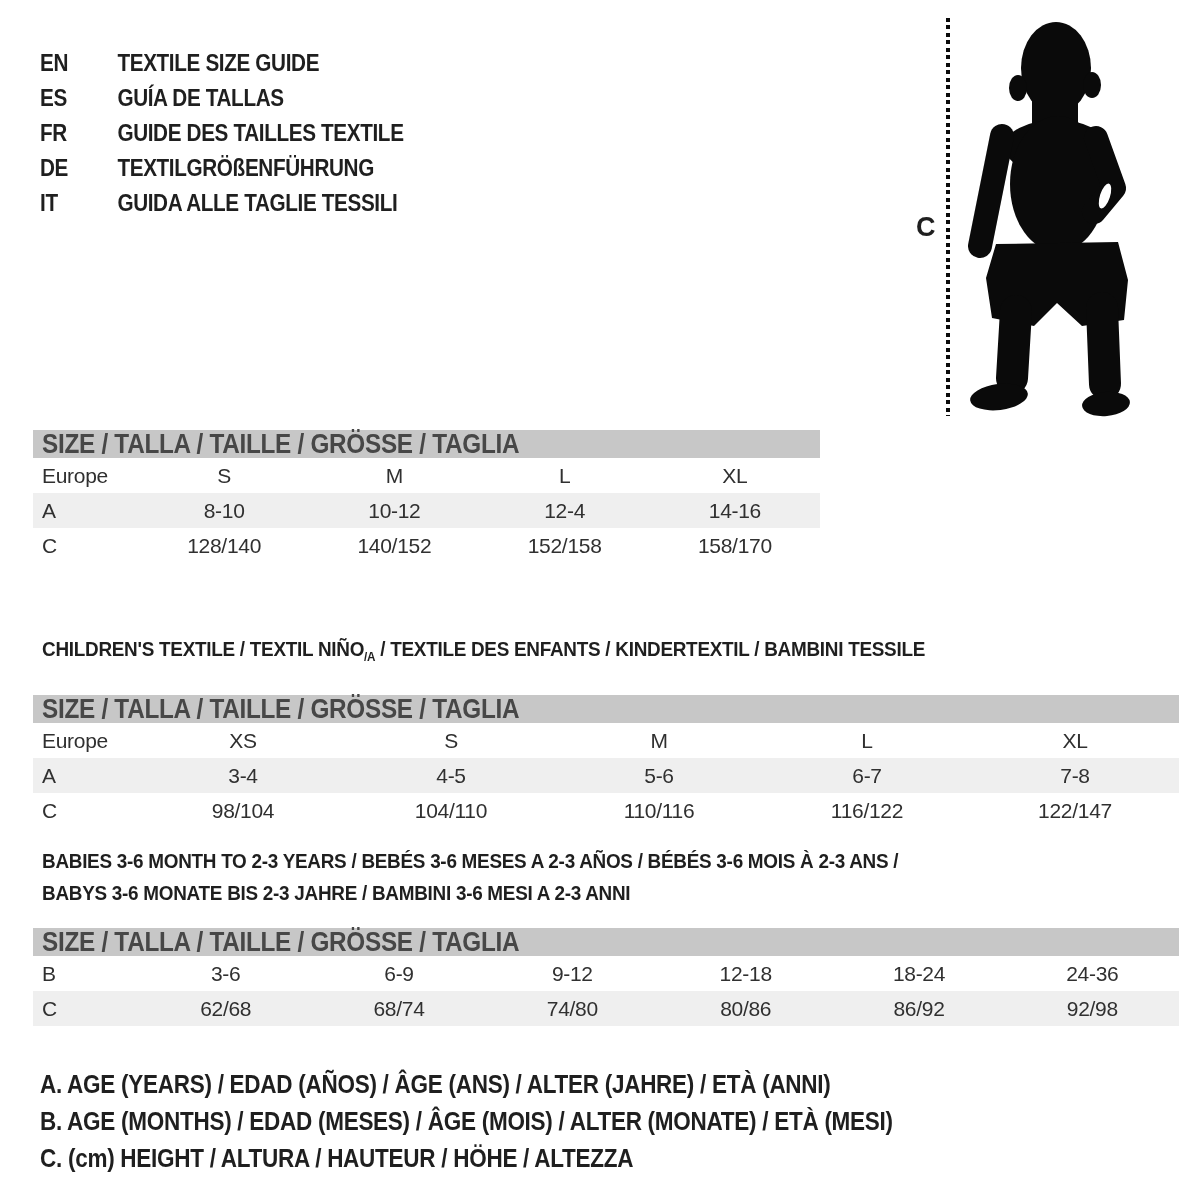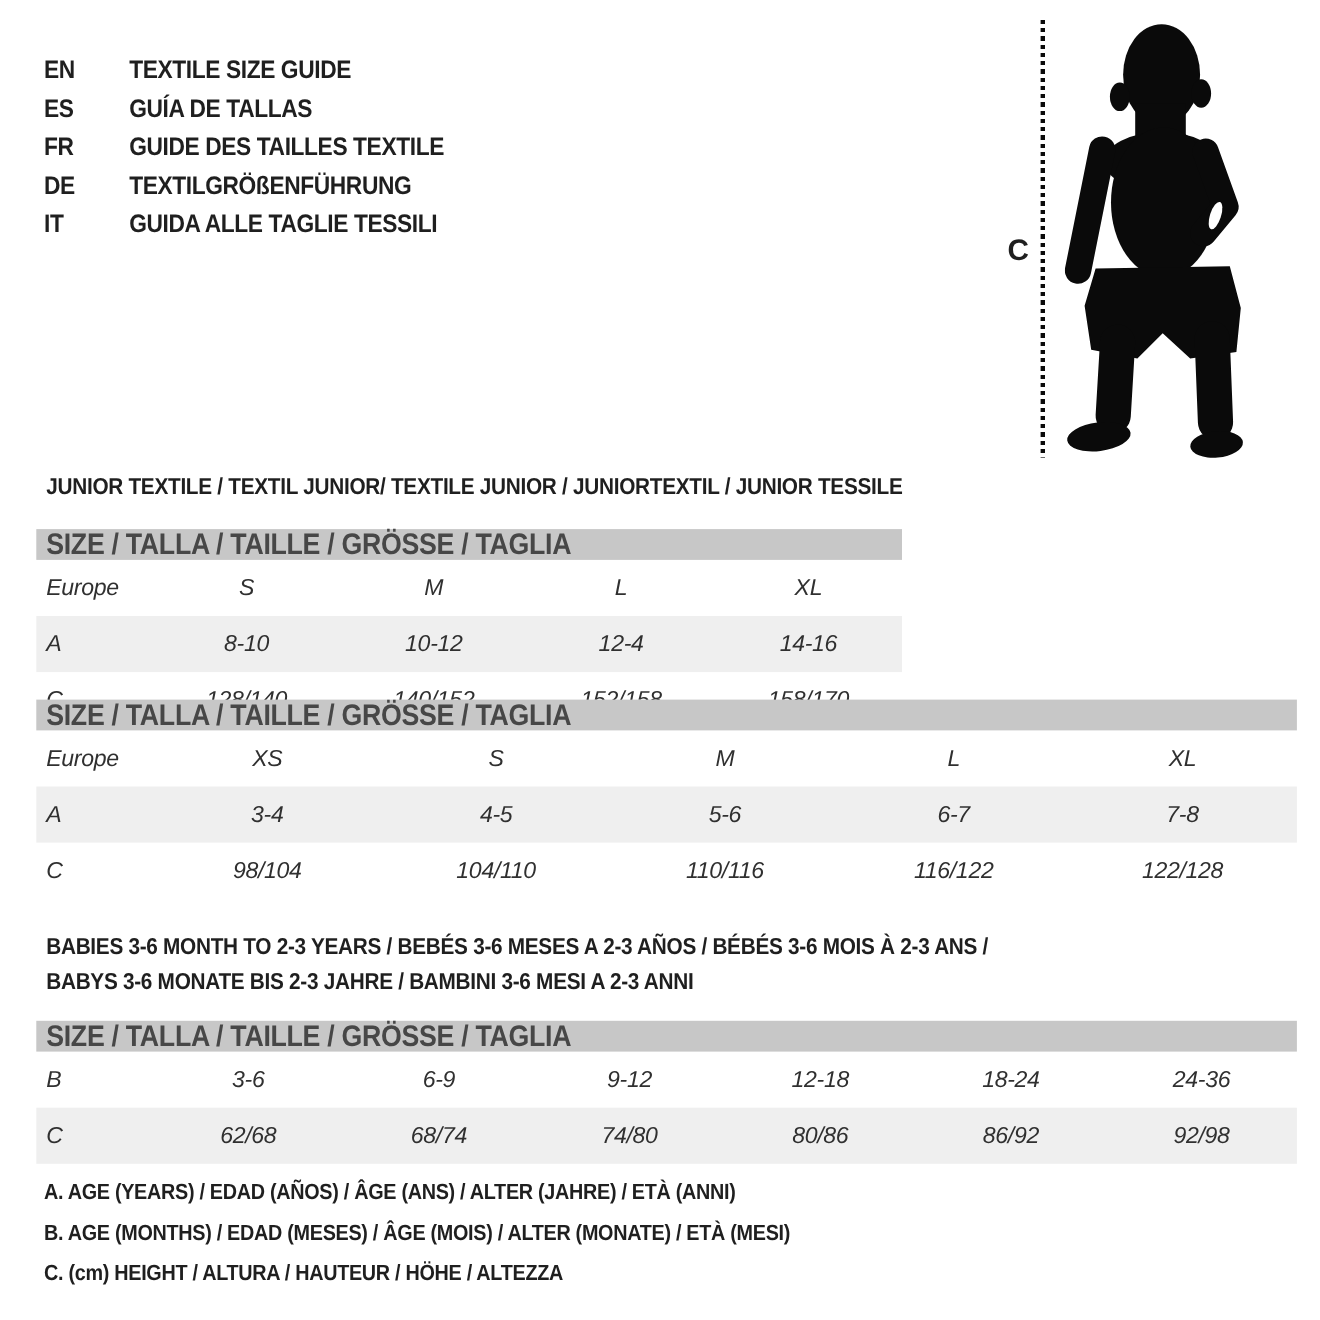--- a/index.html
+++ b/index.html
@@ -30,32 +30,32 @@
   #sec-babies   { top:845px; width:1146px; }
   .section-title { font-weight:bold; font-size:21px; letter-spacing:-0.3px;
     line-height:26px; margin-left:9px; margin-bottom:25px; white-space:nowrap; }
   #sec-babies .section-title { line-height:32px; margin-bottom:19px; }
   .section-title .tline { display:block; }
   .subscript { font-size:0.62em; vertical-align:sub; }
 
   .st-header { height:28px; display:flex; align-items:center; padding-left:9px;
     background:var(--header_bar, #c7c7c7); font-weight:bold; font-size:27px;
     color:#474747; letter-spacing:-0.3px; }
-  .st-row { display:grid; height:51px; align-items:center; font-size:21px; color:#303030;font-style:italic; }
+  .st-row { display:grid; height:35px; align-items:center; font-size:21px; color:#303030; }
   .t-cols-4 .st-row { grid-template-columns:106px repeat(4, 1fr); }
   .t-cols-5 .st-row { grid-template-columns:106px repeat(5, 1fr); }
   .t-cols-6 .st-row { grid-template-columns:106px repeat(6, 1fr); }
   .st-row.shaded { background:var(--row_shade, #efefef); }
   .st-label { padding-left:9px; letter-spacing:-0.3px; }
   .st-cell { text-align:center; letter-spacing:-0.3px; }
 
   
   .legend { position:absolute; left:40px; top:1066px; }
   .legend-line { height:37px; display:flex; align-items:center;
-    font-weight:bold; font-size:20px; letter-spacing:-0.3px; white-space:nowrap; }
+    font-weight:bold; font-size:25px; letter-spacing:-0.3px; white-space:nowrap; }
 </style>
 </head>
 <body>
 
 <div class="page">
 
   <div class="lang-block">
     <div class="lang-row cond">
       <span class="lang-code">EN</span>
       <span class="lang-title">TEXTILE SIZE GUIDE</span>
@@ -95,21 +95,20 @@
         <path d="M48 295 L44 362" fill="none" stroke="#0a0a0a" stroke-width="32" stroke-linecap="round"></path>
         <path d="M134 292 L137 368" fill="none" stroke="#0a0a0a" stroke-width="32" stroke-linecap="round"></path>
         <ellipse cx="31" cy="381" rx="29" ry="13" transform="rotate(-7 31 381)"></ellipse>
         <ellipse cx="138" cy="388" rx="24" ry="12" transform="rotate(-5 138 388)"></ellipse>
       </g>
       <ellipse cx="137" cy="180" rx="5" ry="13" fill="#ffffff" transform="rotate(18 137 180)"></ellipse>
     </svg>
   </div>
 
   <section class="size-section" id="sec-junior">
-    <h2 class="section-title"><span class="cond">JUNIOR TEXTILE / TEXTIL JUNIOR/ TEXTILE JUNIOR / JUNIORTEXTIL / JUNIOR TESSILE</span></h2>
     <div class="size-table t-cols-4">
       <div class="st-header">
           <span class="cond">SIZE / TALLA / TAILLE / GRÖSSE / TAGLIA</span>
         </div>
       <div class="st-row">
         <span class="st-label">Europe</span>
         <span class="st-cell">S</span>
         <span class="st-cell">M</span>
         <span class="st-cell">L</span>
         <span class="st-cell">XL</span>
@@ -125,20 +124,21 @@
         <span class="st-label">C</span>
         <span class="st-cell">128/140</span>
         <span class="st-cell">140/152</span>
         <span class="st-cell">152/158</span>
         <span class="st-cell">158/170</span>
       </div>
     </div>
   </section>
 
   <section class="size-section" id="sec-children">
+    <h2 class="section-title"><span class="cond"><span>CHILDREN'S TEXTILE / TEXTIL NIÑO</span><span class="subscript">/A</span><span> / TEXTILE DES ENFANTS / KINDERTEXTIL / BAMBINI TESSILE</span></span></h2>
     <div class="size-table t-cols-5">
       <div class="st-header">
           <span class="cond">SIZE / TALLA / TAILLE / GRÖSSE / TAGLIA</span>
         </div>
       <div class="st-row">
         <span class="st-label">Europe</span>
         <span class="st-cell">XS</span>
         <span class="st-cell">S</span>
         <span class="st-cell">M</span>
         <span class="st-cell">L</span>
@@ -151,21 +151,21 @@
         <span class="st-cell">5-6</span>
         <span class="st-cell">6-7</span>
         <span class="st-cell">7-8</span>
       </div>
       <div class="st-row">
         <span class="st-label">C</span>
         <span class="st-cell">98/104</span>
         <span class="st-cell">104/110</span>
         <span class="st-cell">110/116</span>
         <span class="st-cell">116/122</span>
-        <span class="st-cell">122/128</span>
+        <span class="st-cell">122/147</span>
       </div>
     </div>
   </section>
 
   <section class="size-section" id="sec-babies">
     <h2 class="section-title">
       <span class="tline"><span class="cond">BABIES 3-6 MONTH TO 2-3 YEARS / BEBÉS 3-6 MESES A 2-3 AÑOS / BÉBÉS 3-6 MOIS À 2-3 ANS /</span></span>
       <span class="tline"><span class="cond">BABYS 3-6 MONATE BIS 2-3 JAHRE / BAMBINI 3-6 MESI A 2-3 ANNI</span></span>
     </h2>
     <div class="size-table t-cols-6">

